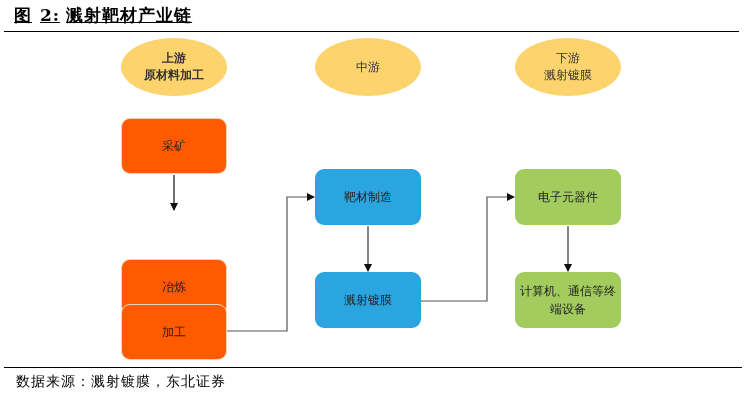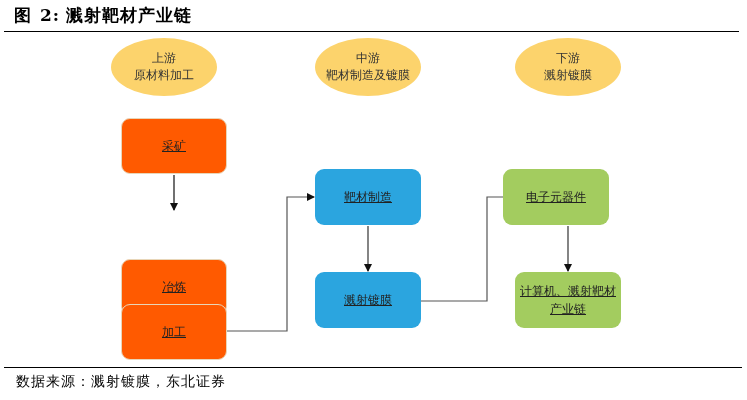--- a/index.html
+++ b/index.html
@@ -1,47 +1,46 @@
 <!DOCTYPE html>
 <html><head>
 <meta charset="utf-8">
 <style>
   html, body { margin: 0; padding: 0; background: #ffffff; }
   body { width: 747px; height: 400px; position: relative; overflow: hidden;
          font-family: "DejaVu Serif", "Liberation Serif", serif; }
-  .title { position: absolute; left: 14px; top: 4px; font-size: 17px; font-weight: bold; color: #000; letter-spacing: 1px; }
+  .title { position: absolute; left: 14px; top: 4px; font-size: 17px; font-weight: bold; color: #000; letter-spacing: 1px; text-decoration: underline; }
   .title .num { margin: 0 6px 0 8px; }
   .rule-top { position: absolute; left: 4px; top: 31px; width: 735px; height: 1px; background: #000; }
   .rule-bottom { position: absolute; left: 4px; top: 367px; width: 738px; height: 1px; background: #000; }
   .source { position: absolute; left: 16px; top: 373px; font-size: 14px; color: #000; letter-spacing: 1px; }
   .ellipse { position: absolute; width: 106px; height: 58px; border-radius: 50%;
              background: #fcd36c; display: flex; flex-direction: column; align-items: center; justify-content: center;
              font-size: 12px; color: #333; line-height: 17px; text-align: center; }
   .box { position: absolute; width: 106px; height: 56px; border-radius: 9px; display: flex; align-items: center; justify-content: center;
-         font-size: 12px; color: #222; text-align: center; line-height: 18px; box-sizing: border-box; padding: 0 4px; text-decoration: underline; }
+         font-size: 12px; color: #222; text-align: center; line-height: 18px; box-sizing: border-box; padding: 0 4px; }
   .orange { background: #ff5a00; border: 1px solid #e8d6b8; }
   .blue { background: #2ba5df; }
   .green { background: #a3cc5f; }
   svg.links { position: absolute; left: 0; top: 0; }
 </style>
 </head>
 <body>
 
 <div class="title">
   <span>图</span><span class="num">2:</span><span>溅射靶材产业链</span>
 </div>
 <div class="rule-top"></div>
 
-<div class="ellipse" style="left:111px; top:38px;">
+<div class="ellipse" style="left:121px; top:38px;font-weight:bold;">
   <span>上游</span>
   <span>原材料加工</span>
 </div>
 <div class="ellipse" style="left:315px; top:38px;">
   <span>中游</span>
-  <span>靶材制造及镀膜</span>
 </div>
 <div class="ellipse" style="left:515px; top:38px;">
   <span>下游</span>
   <span>溅射镀膜</span>
 </div>
 
 <svg class="links" width="747" height="400">
   <defs>
     <marker id="arrow" markerWidth="8" markerHeight="8" refX="7" refY="4" orient="auto" markerUnits="userSpaceOnUse">
       <path d="M0,0 L8,4 L0,8 Z" fill="#111"></path>
@@ -65,21 +64,21 @@
   <span>加工</span>
 </div>
 
 <div class="box blue" style="left:315px; top:169px;">
   <span>靶材制造</span>
 </div>
 <div class="box blue" style="left:315px; top:272px;">
   <span>溅射镀膜</span>
 </div>
 
-<div class="box green" style="left:503px; top:169px;">
+<div class="box green" style="left:515px; top:169px;">
   <span>电子元器件</span>
 </div>
 <div class="box green" style="left:515px; top:272px;">
-  <span>计算机、溅射靶材产业链</span>
+  <span>计算机、通信等终端设备</span>
 </div>
 
 <div class="rule-bottom"></div>
 <div class="source">数据来源：溅射镀膜，东北证券</div>
 
 </body></html>

